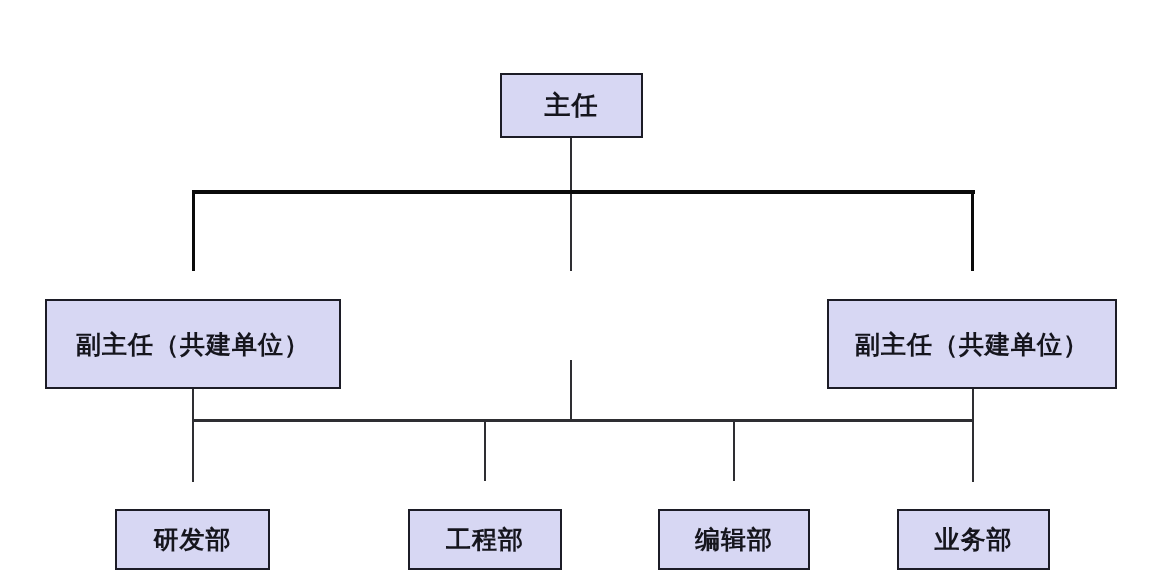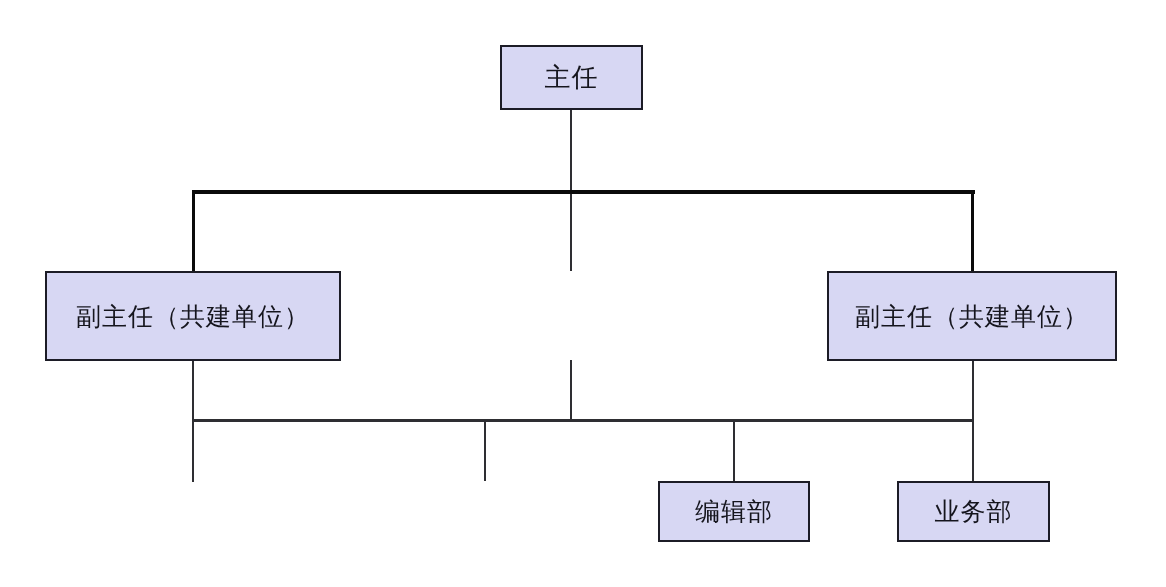--- a/index.html
+++ b/index.html
@@ -26,24 +26,25 @@
   .node {
     position: absolute;
     box-sizing: border-box;
     border: 2px solid var(--node-border);
     background: var(--node-fill);
     color: var(--text-color);
     display: flex;
     align-items: center;
     justify-content: center;
     font-size: 25px;
-    font-weight: 400;
+    font-weight: 700;
     letter-spacing: 1px;
     white-space: nowrap;
     z-index: 2;
+    margin-top: 28px;
   }
   .line {
     position: absolute;
     background: var(--line-color);
     z-index: 1;
   }
   .line.heavy {
     background: var(--heavy-line-color);
   }
 
@@ -90,16 +91,18 @@
   <div class="line" id="l-v2-right"></div>
   <div class="line" id="l-bus2"></div>
   <div class="line" id="l-drop-dept1"></div>
   <div class="line" id="l-drop-dept2"></div>
 
   <div class="node" id="n-director">主任</div>
 
   <div class="node" id="n-dep0">副主任（共建单位）</div>
   <div class="node" id="n-dep2">副主任（共建单位）</div>
 
+  <div class="node" id="n-dept0">研发部</div>
+  <div class="node" id="n-dept1">工程部</div>
   <div class="node" id="n-dept3">业务部</div>
   <div class="node" id="n-dept2">编辑部</div>
 
 </div>
 
 </body></html>

